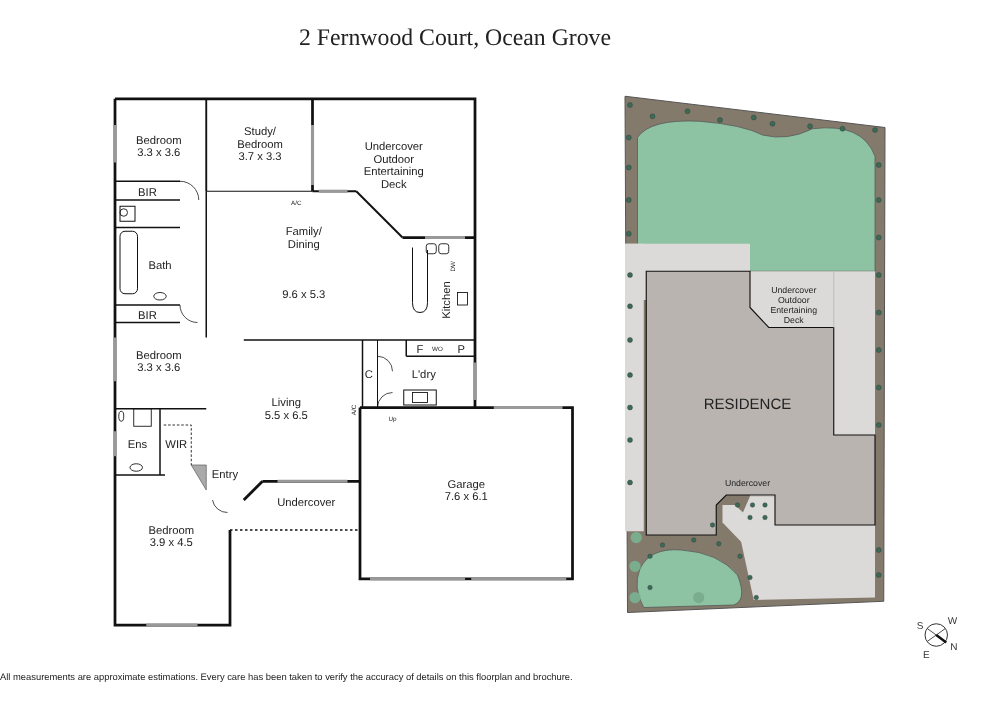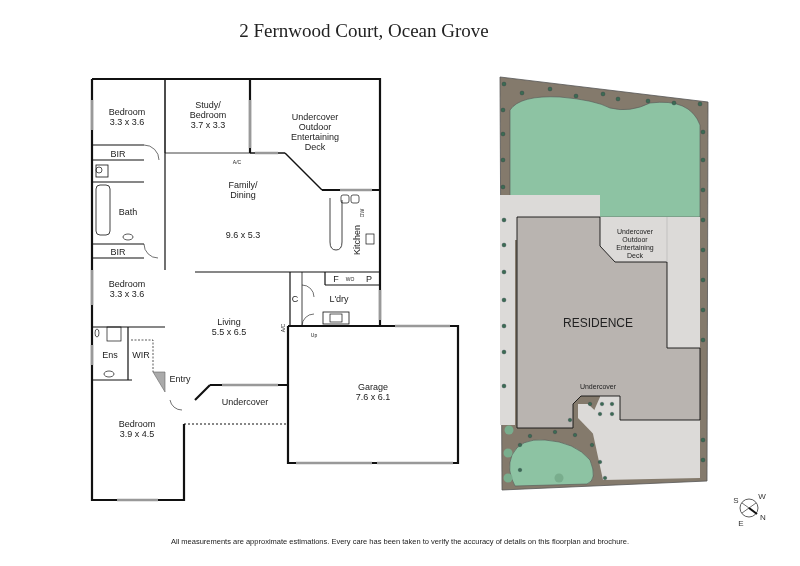--- a/index.html
+++ b/index.html
@@ -1,18 +1,18 @@
 <!DOCTYPE html>
 <html><head>
 <meta charset="utf-8">
 <style>
   html, body { margin:0; padding:0; background:#fff; }
   body { width:800px; height:566px; position:relative; overflow:hidden; font-family:"Liberation Sans", sans-serif; color:#222; }
   .title { position:absolute; top:20px; left:0; width:728px; text-align:center; font-family:"Liberation Serif", serif; font-size:19px; color:#222; }
-  .disclaimer { position:absolute; top:537px; left:0; width:800px; text-align:center; font-size:7.5px; color:#222; }
+  .disclaimer { position:absolute; top:537px; left:0; width:800px; text-align:left; font-size:7.5px; color:#222; }
   svg { position:absolute; left:0; top:0; }
   .lbl { font-family:"Liberation Sans", sans-serif; font-size:9px; fill:#222; text-anchor:middle; }
   .sm { font-size:5px; }
   .res { font-size:12px; }
   .compass { font-family:"Liberation Sans", sans-serif; font-size:8px; fill:#333; text-anchor:middle; }
 </style>
 </head>
 <body>
 
 <div class="title">2 Fernwood Court, Ocean Grove</div>

